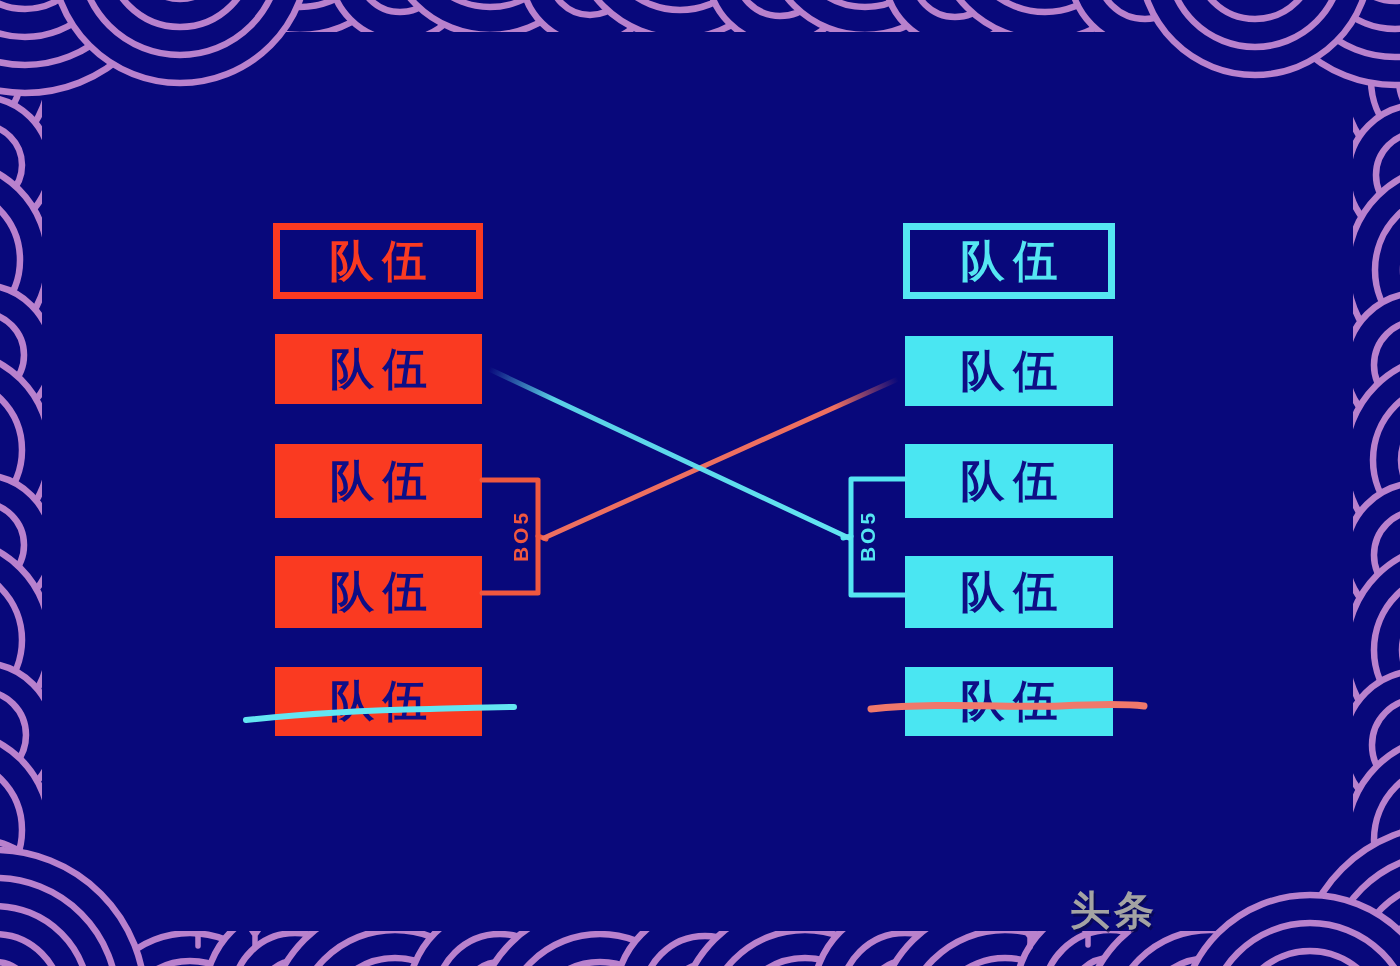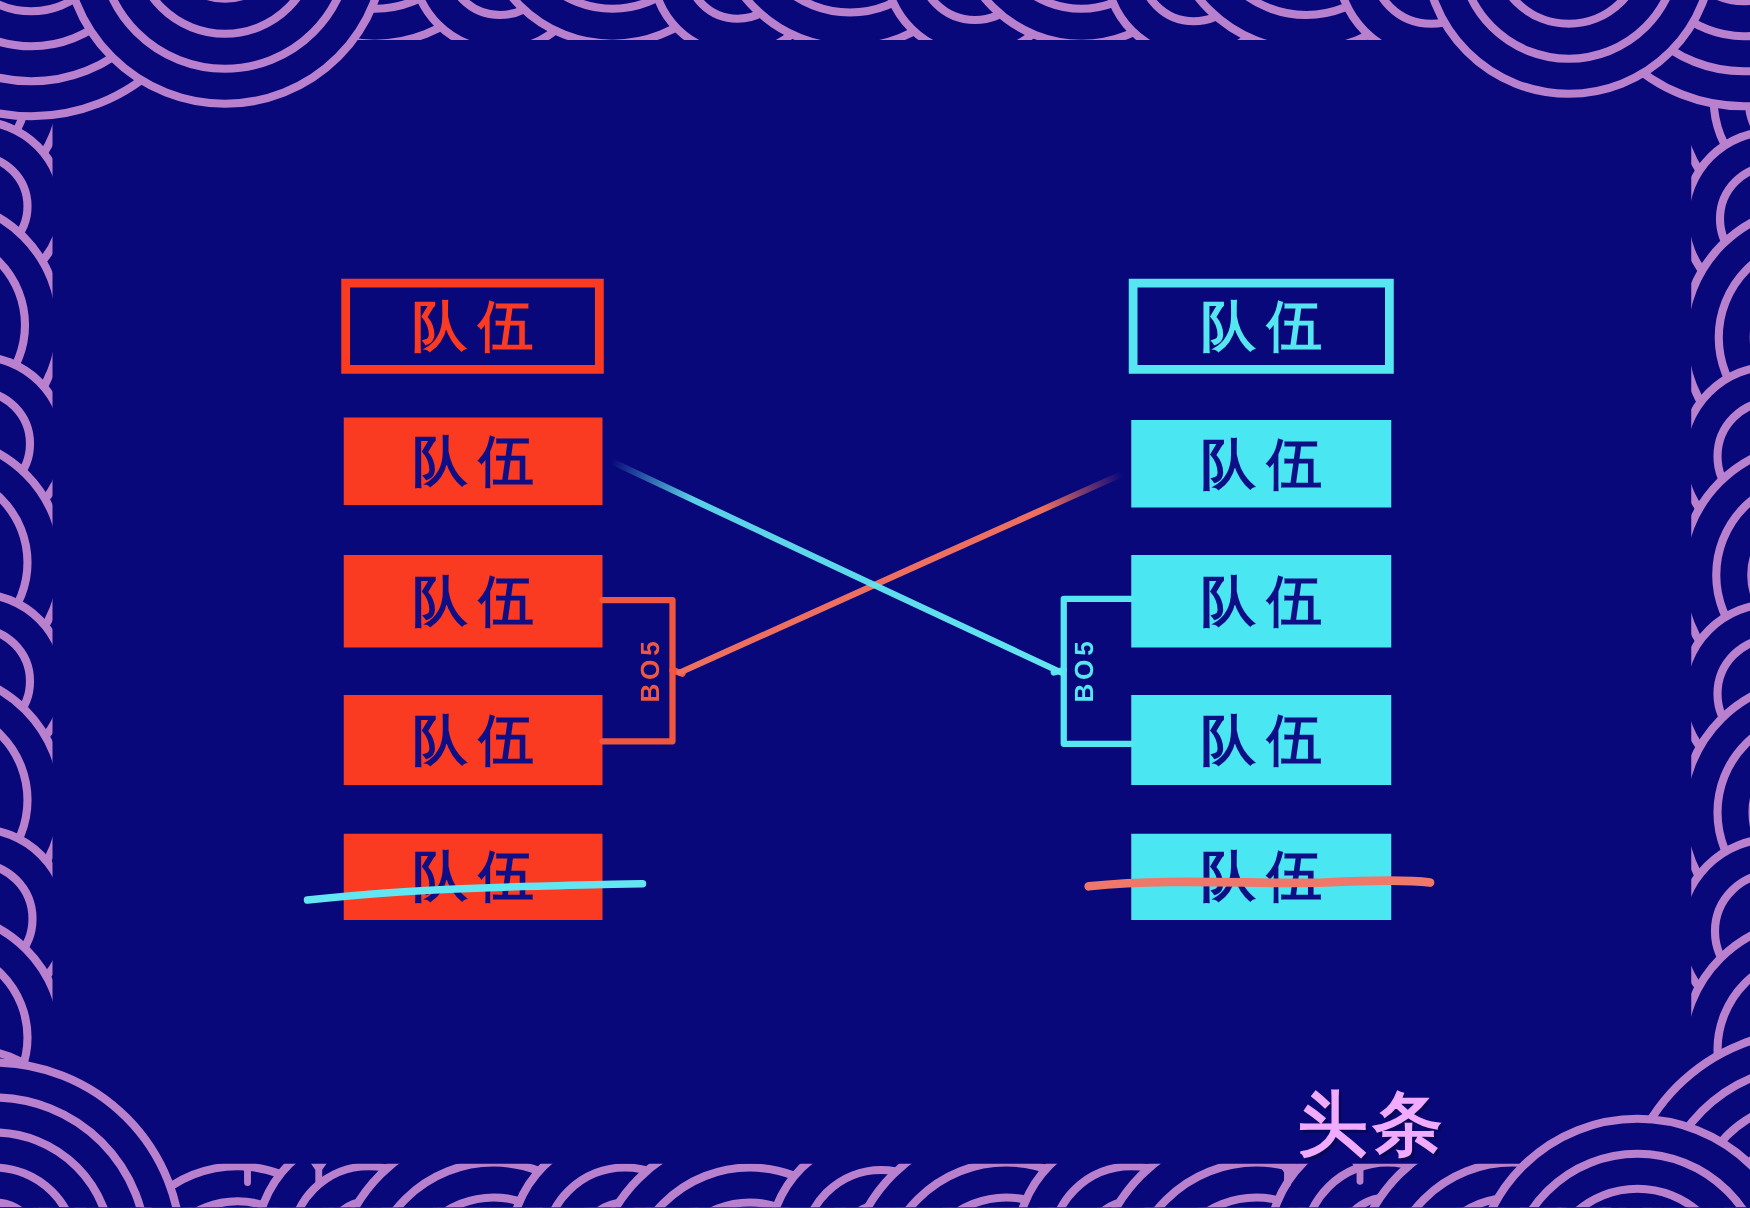--- a/index.html
+++ b/index.html
@@ -32,21 +32,21 @@
   .bo5{
     position:absolute;
     font-weight:bold;font-size:21px;letter-spacing:3px;
     transform:translate(-50%,-50%) rotate(-90deg);
     transform-origin:center;
   }
   .bo5.left{color:#f0573f;}
   .bo5.right{color:#55e6f2;}
   .watermark{
     position:absolute;right:26px;bottom:28px;
-    color:#f0abfc;font-size:56px;
+    color:#a3a3a3;font-size:40px;
     display:flex;align-items:baseline;gap:14px;
     text-shadow:2px 3px 0 rgba(8,8,60,.55);
     white-space:nowrap;
     margin-left:23px;
   }
   .watermark .platform{font-weight:900;letter-spacing:4px;}
   .watermark .handle{font-weight:400;letter-spacing:1px;}
   svg{display:block;}
 </style>
 </head>

